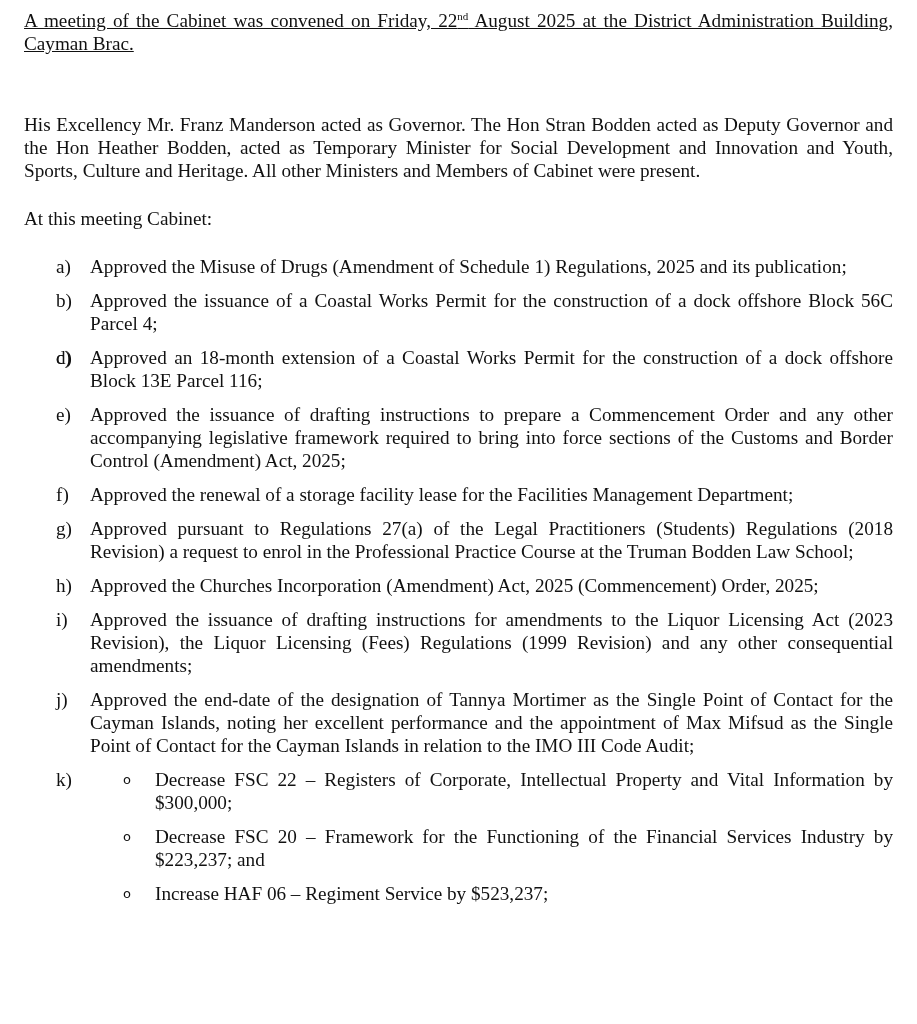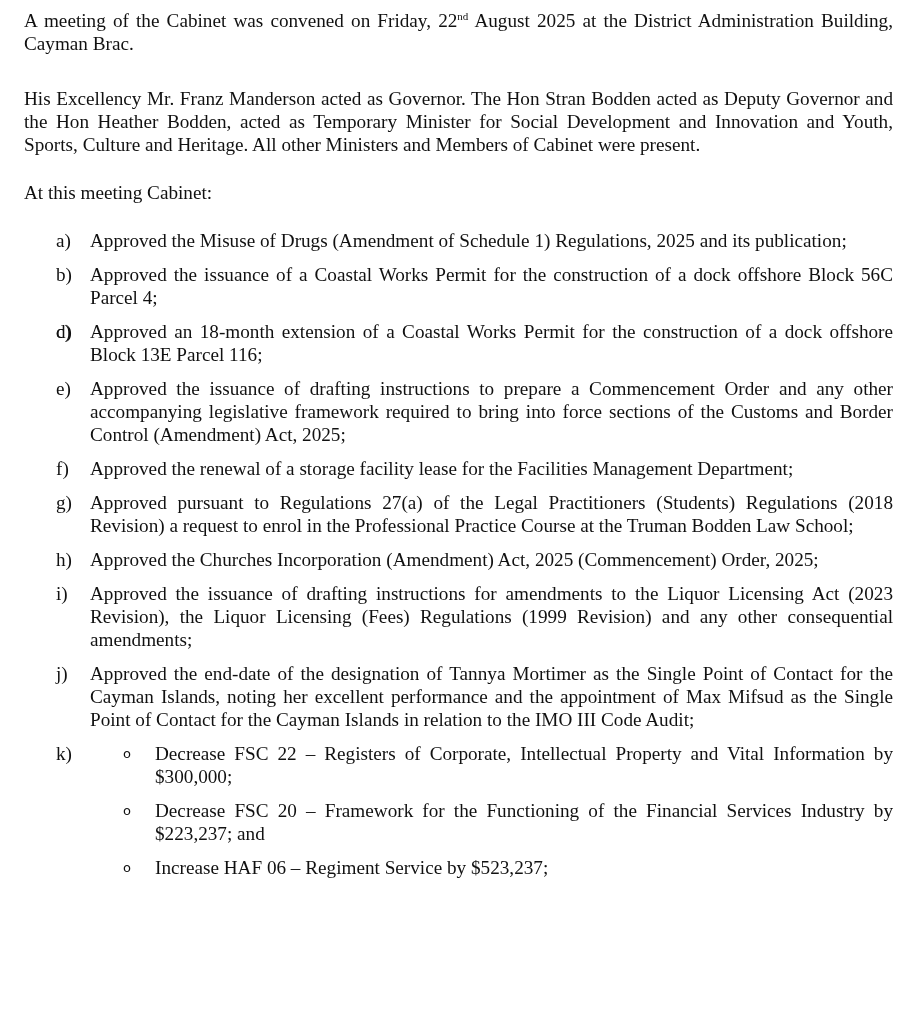--- a/index.html
+++ b/index.html
@@ -20,22 +20,22 @@
       position: relative;
       padding: 8px 24px 0 24px;
       box-sizing: border-box;
       width: 917px;
     }
     .para {
       margin: 0;
       text-align: justify;
       text-align-last: left;
     }
-    .p-intro { margin-top: 1px; }
-    .p-attendance { margin-top: 32px; }
+    .p-intro { margin-top: 1px; text-decoration: underline; }
+    .p-attendance { margin-top: 58px; }
     .p-lead { margin-top: 25px; }
     sup.ord {
       font-size: 11px;
       line-height: 0;
       vertical-align: 7px;
     }
     .items {
       list-style: none;
       margin: 25px 0 0 0;
       padding: 0;

